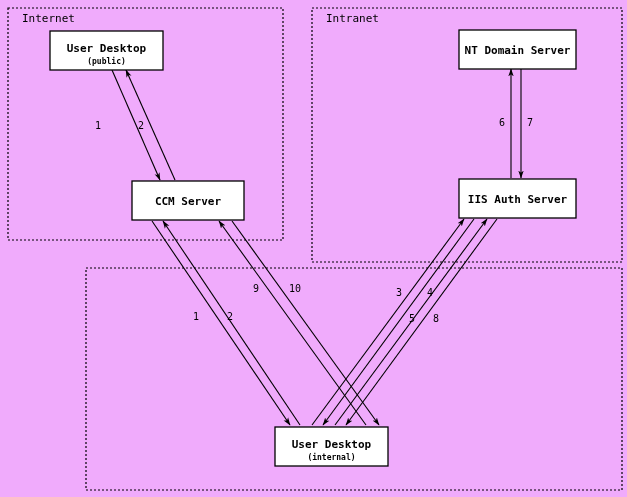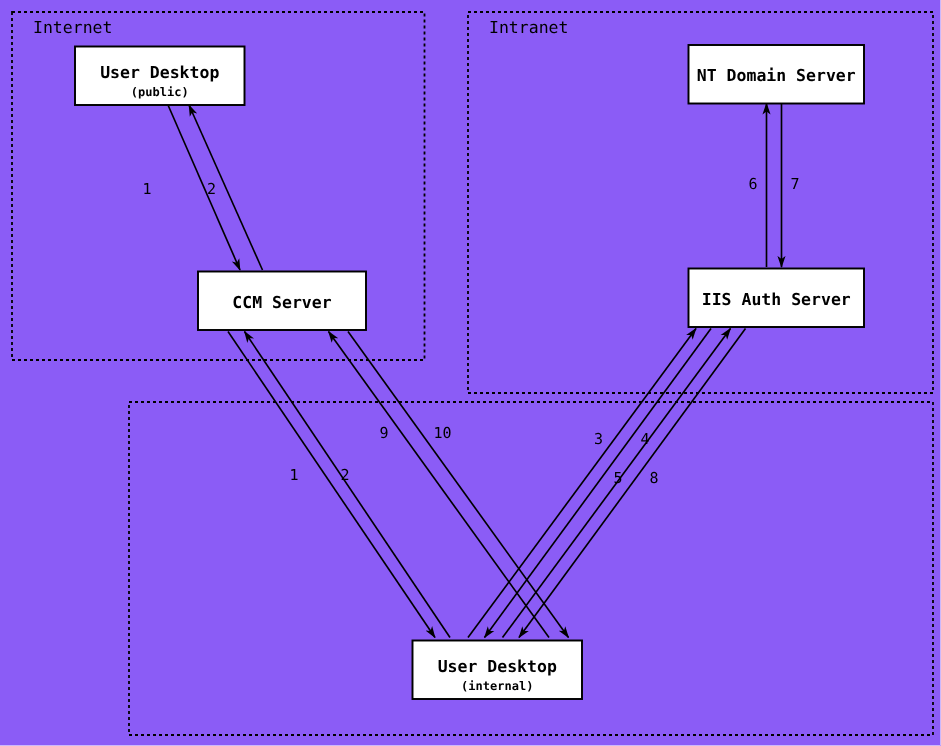--- a/index.html
+++ b/index.html
@@ -4,21 +4,21 @@
 <style>
   html, body {
     margin: 0;
     padding: 0;
     background: #ffffff;
   }
   #diagram-root {
     position: relative;
     width: 627px;
     height: 497px;
-    background: #8b5cf6;
+    background: #f0abfc;
     font-family: "DejaVu Sans Mono", "Liberation Mono", monospace;
     overflow: hidden;
   }
   svg#diagram-svg {
     position: absolute;
     left: 0;
     top: 0;
     width: 627px;
     height: 497px;
   }

